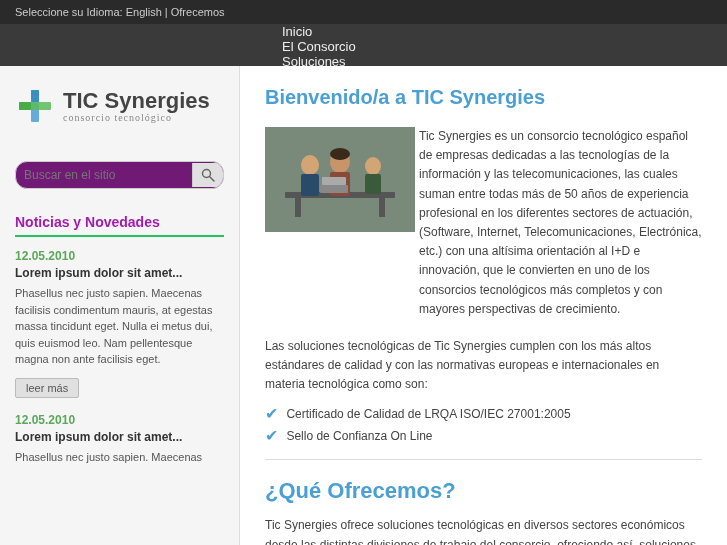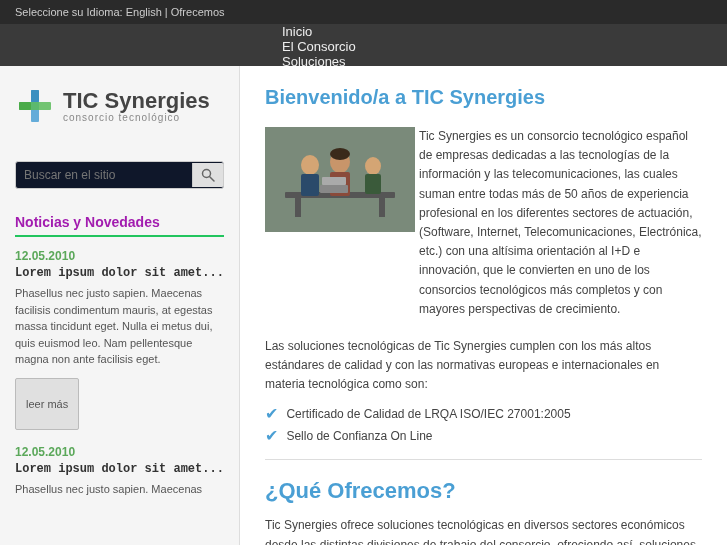--- a/index.html
+++ b/index.html
@@ -66,27 +66,28 @@
     #logo-title {
       font-size: 22px;
       font-weight: bold;
       color: #444;
       line-height: 1;
     }
     #logo-subtitle {
       font-size: 10px;
       color: #888;
       letter-spacing: 1px;
+      font-family: Liberation Serif, serif;
     }
     #search-area {
       display: flex;
       align-items: center;
       border: 1px solid #ccc;
-      background: #0f172a;
-      border-radius: 3px;
+      background: #701a75;
+      border-radius: 12px;
       margin-bottom: 25px;
       overflow: hidden;
     }
     #search-input {
       border: none;
       outline: none;
       padding: 6px 8px;
       font-size: 12px;
       color: #aaa;
       flex: 1;
@@ -115,35 +116,34 @@
     .news-date {
       color: #5ba85a;
       font-weight: bold;
       font-size: 12px;
       margin-bottom: 3px;
     }
     .news-headline {
       font-weight: bold;
       font-size: 12px;
       margin-bottom: 5px;
-      font-family: Liberation Mono, monospace;
     }
     .news-body {
       font-size: 11px;
       color: #555;
       line-height: 1.5;
       margin-bottom: 10px;
     }
     .read-more-btn {
       display: inline-block;
       background: #e0e0e0;
       border: 1px solid #bbb;
       color: #555;
       font-size: 11px;
-      padding: 19px 10px;
+      padding: 3px 10px;
       cursor: pointer;
       border-radius: 2px;
       margin-bottom: 15px;
       text-decoration: none;
     }
 
     
     #content {
       flex: 1;
       padding: 20px 25px;

